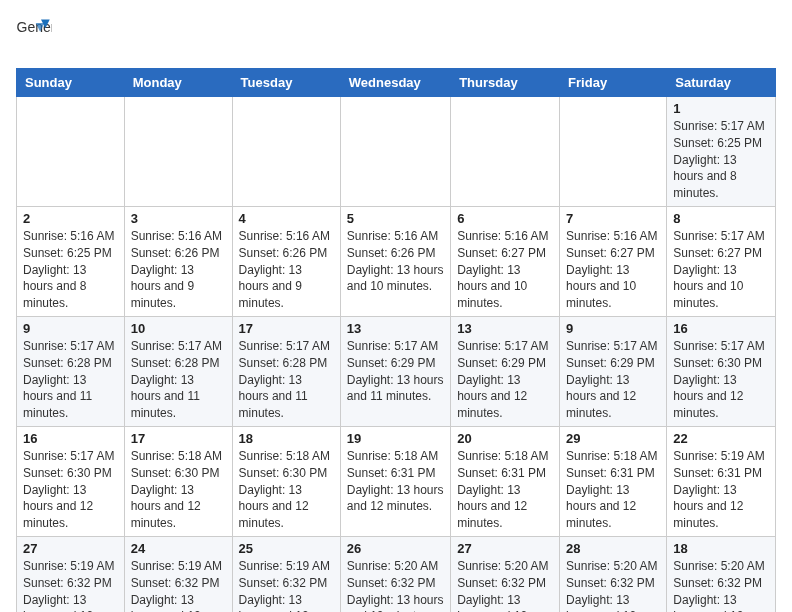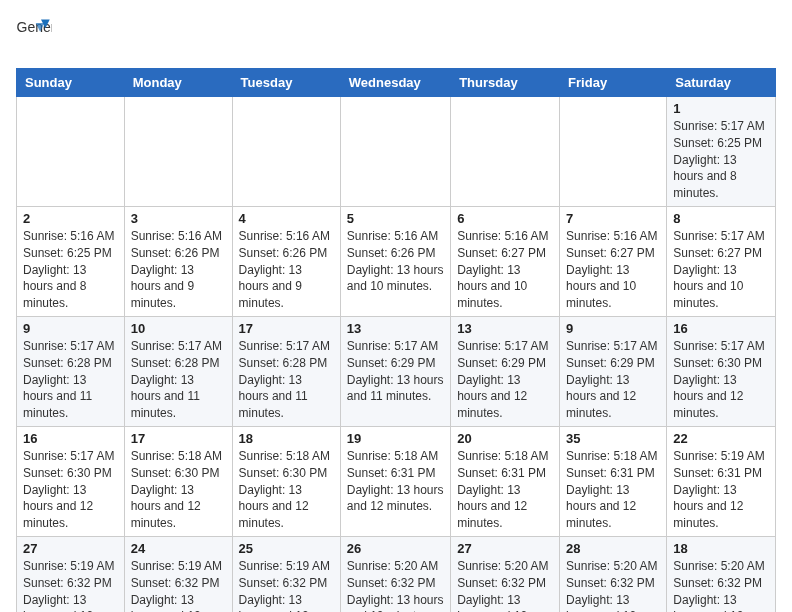--- a/index.html
+++ b/index.html
@@ -243,21 +243,21 @@
 Sunset: 6:31 PM
 Daylight: 13 hours and 12 minutes.</div>
         </td>
         <td>
           <span class="day-num">20</span>
           <div class="day-info">Sunrise: 5:18 AM
 Sunset: 6:31 PM
 Daylight: 13 hours and 12 minutes.</div>
         </td>
         <td>
-          <span class="day-num">35</span>
+          <span class="day-num">29</span>
           <div class="day-info">Sunrise: 5:18 AM
 Sunset: 6:31 PM
 Daylight: 13 hours and 12 minutes.</div>
         </td>
         <td>
           <span class="day-num">22</span>
           <div class="day-info">Sunrise: 5:19 AM
 Sunset: 6:31 PM
 Daylight: 13 hours and 12 minutes.</div>
         </td>

